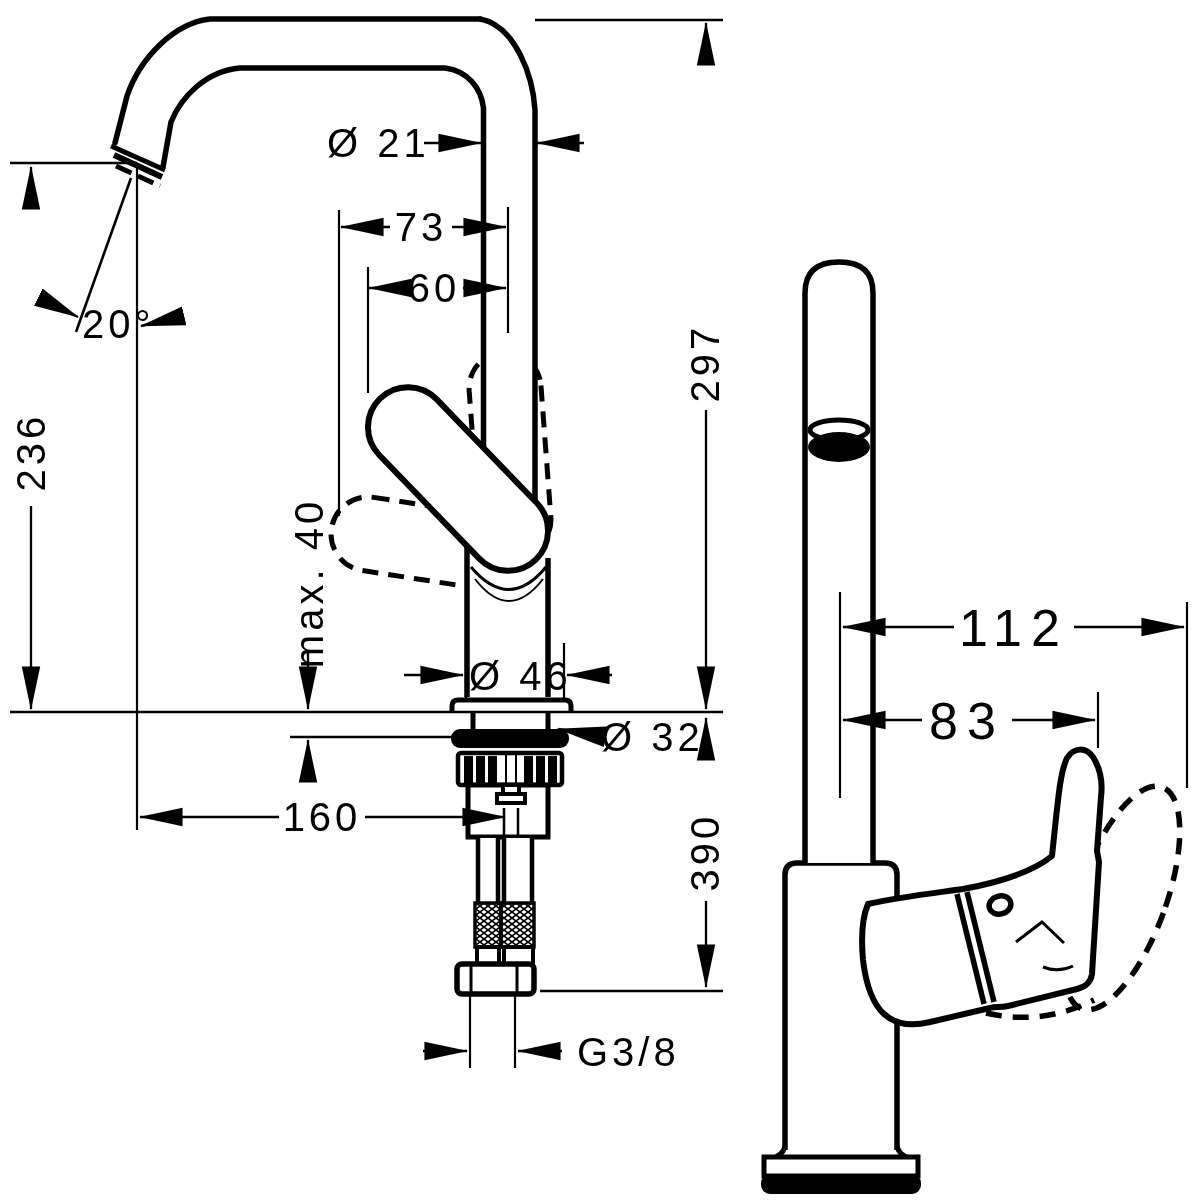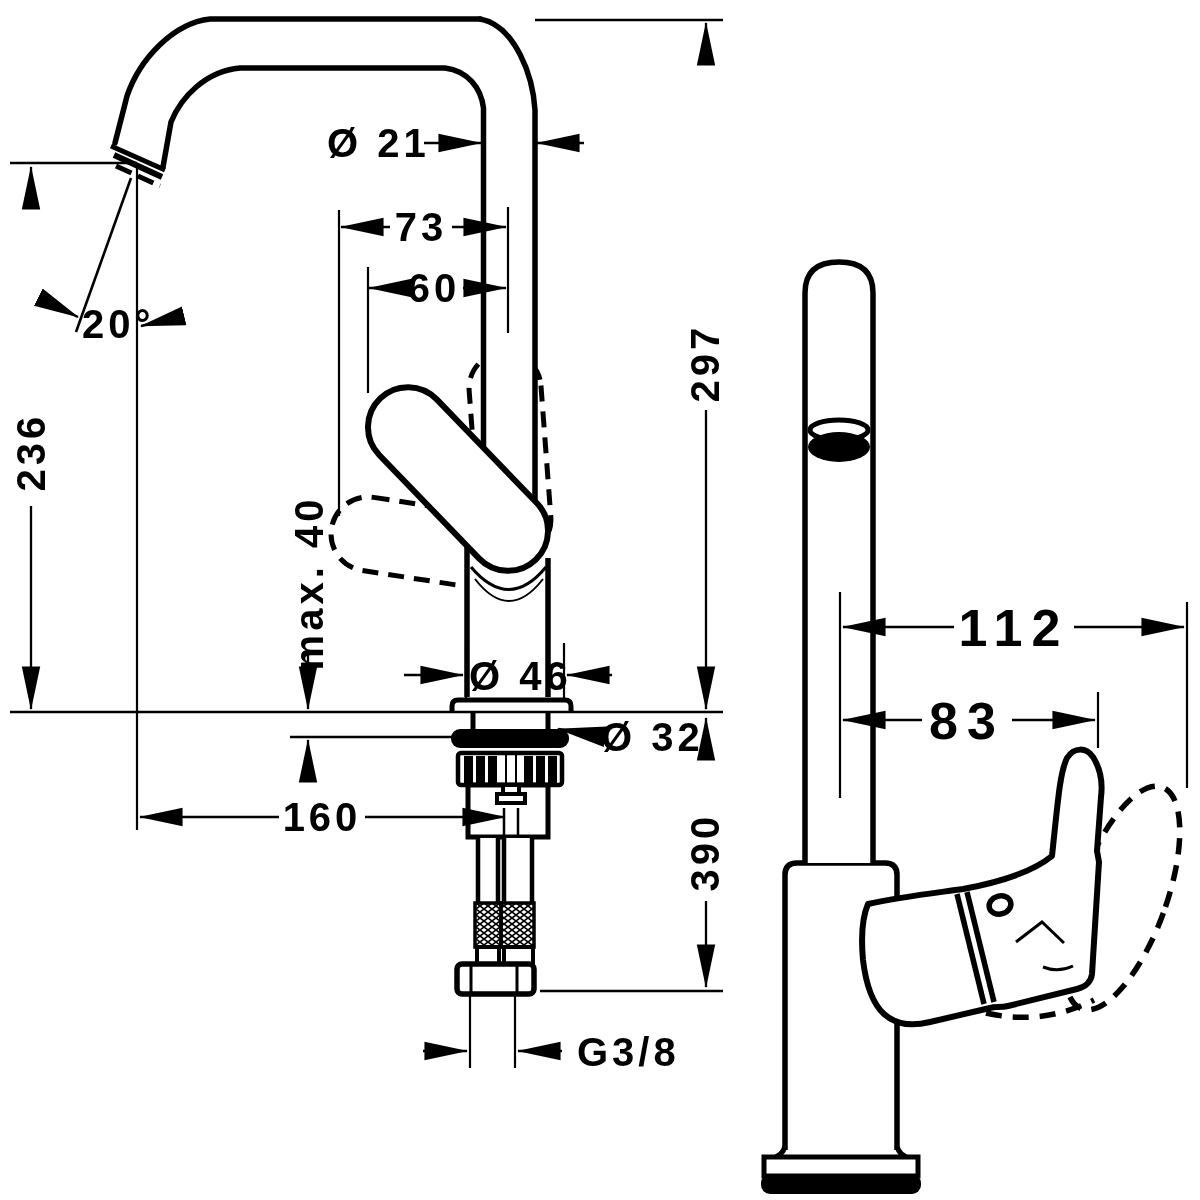--- a/index.html
+++ b/index.html
@@ -1,16 +1,16 @@
 <!DOCTYPE html>
 <html><head>
 <meta charset="utf-8">
 <style>
   html,body{margin:0;padding:0;background:#ffffff;}
-  .canvas{width:1200px;height:1200px;position:relative;background:#ffffff;overflow:hidden;font-weight:bold;}
+  .canvas{width:1200px;height:1200px;position:relative;background:#ffffff;overflow:hidden;}
   svg{display:block;}
   text{font-family:"Liberation Sans", sans-serif; fill:#000;}
   .dimtxt{font-size:40px; letter-spacing:4px;}
   .dimtxt-big{font-size:52px; letter-spacing:9px;}
 </style>
 </head>
 <body>
 
 <div class="canvas">
 <svg width="1200" height="1200" viewBox="0 0 1200 1200">

